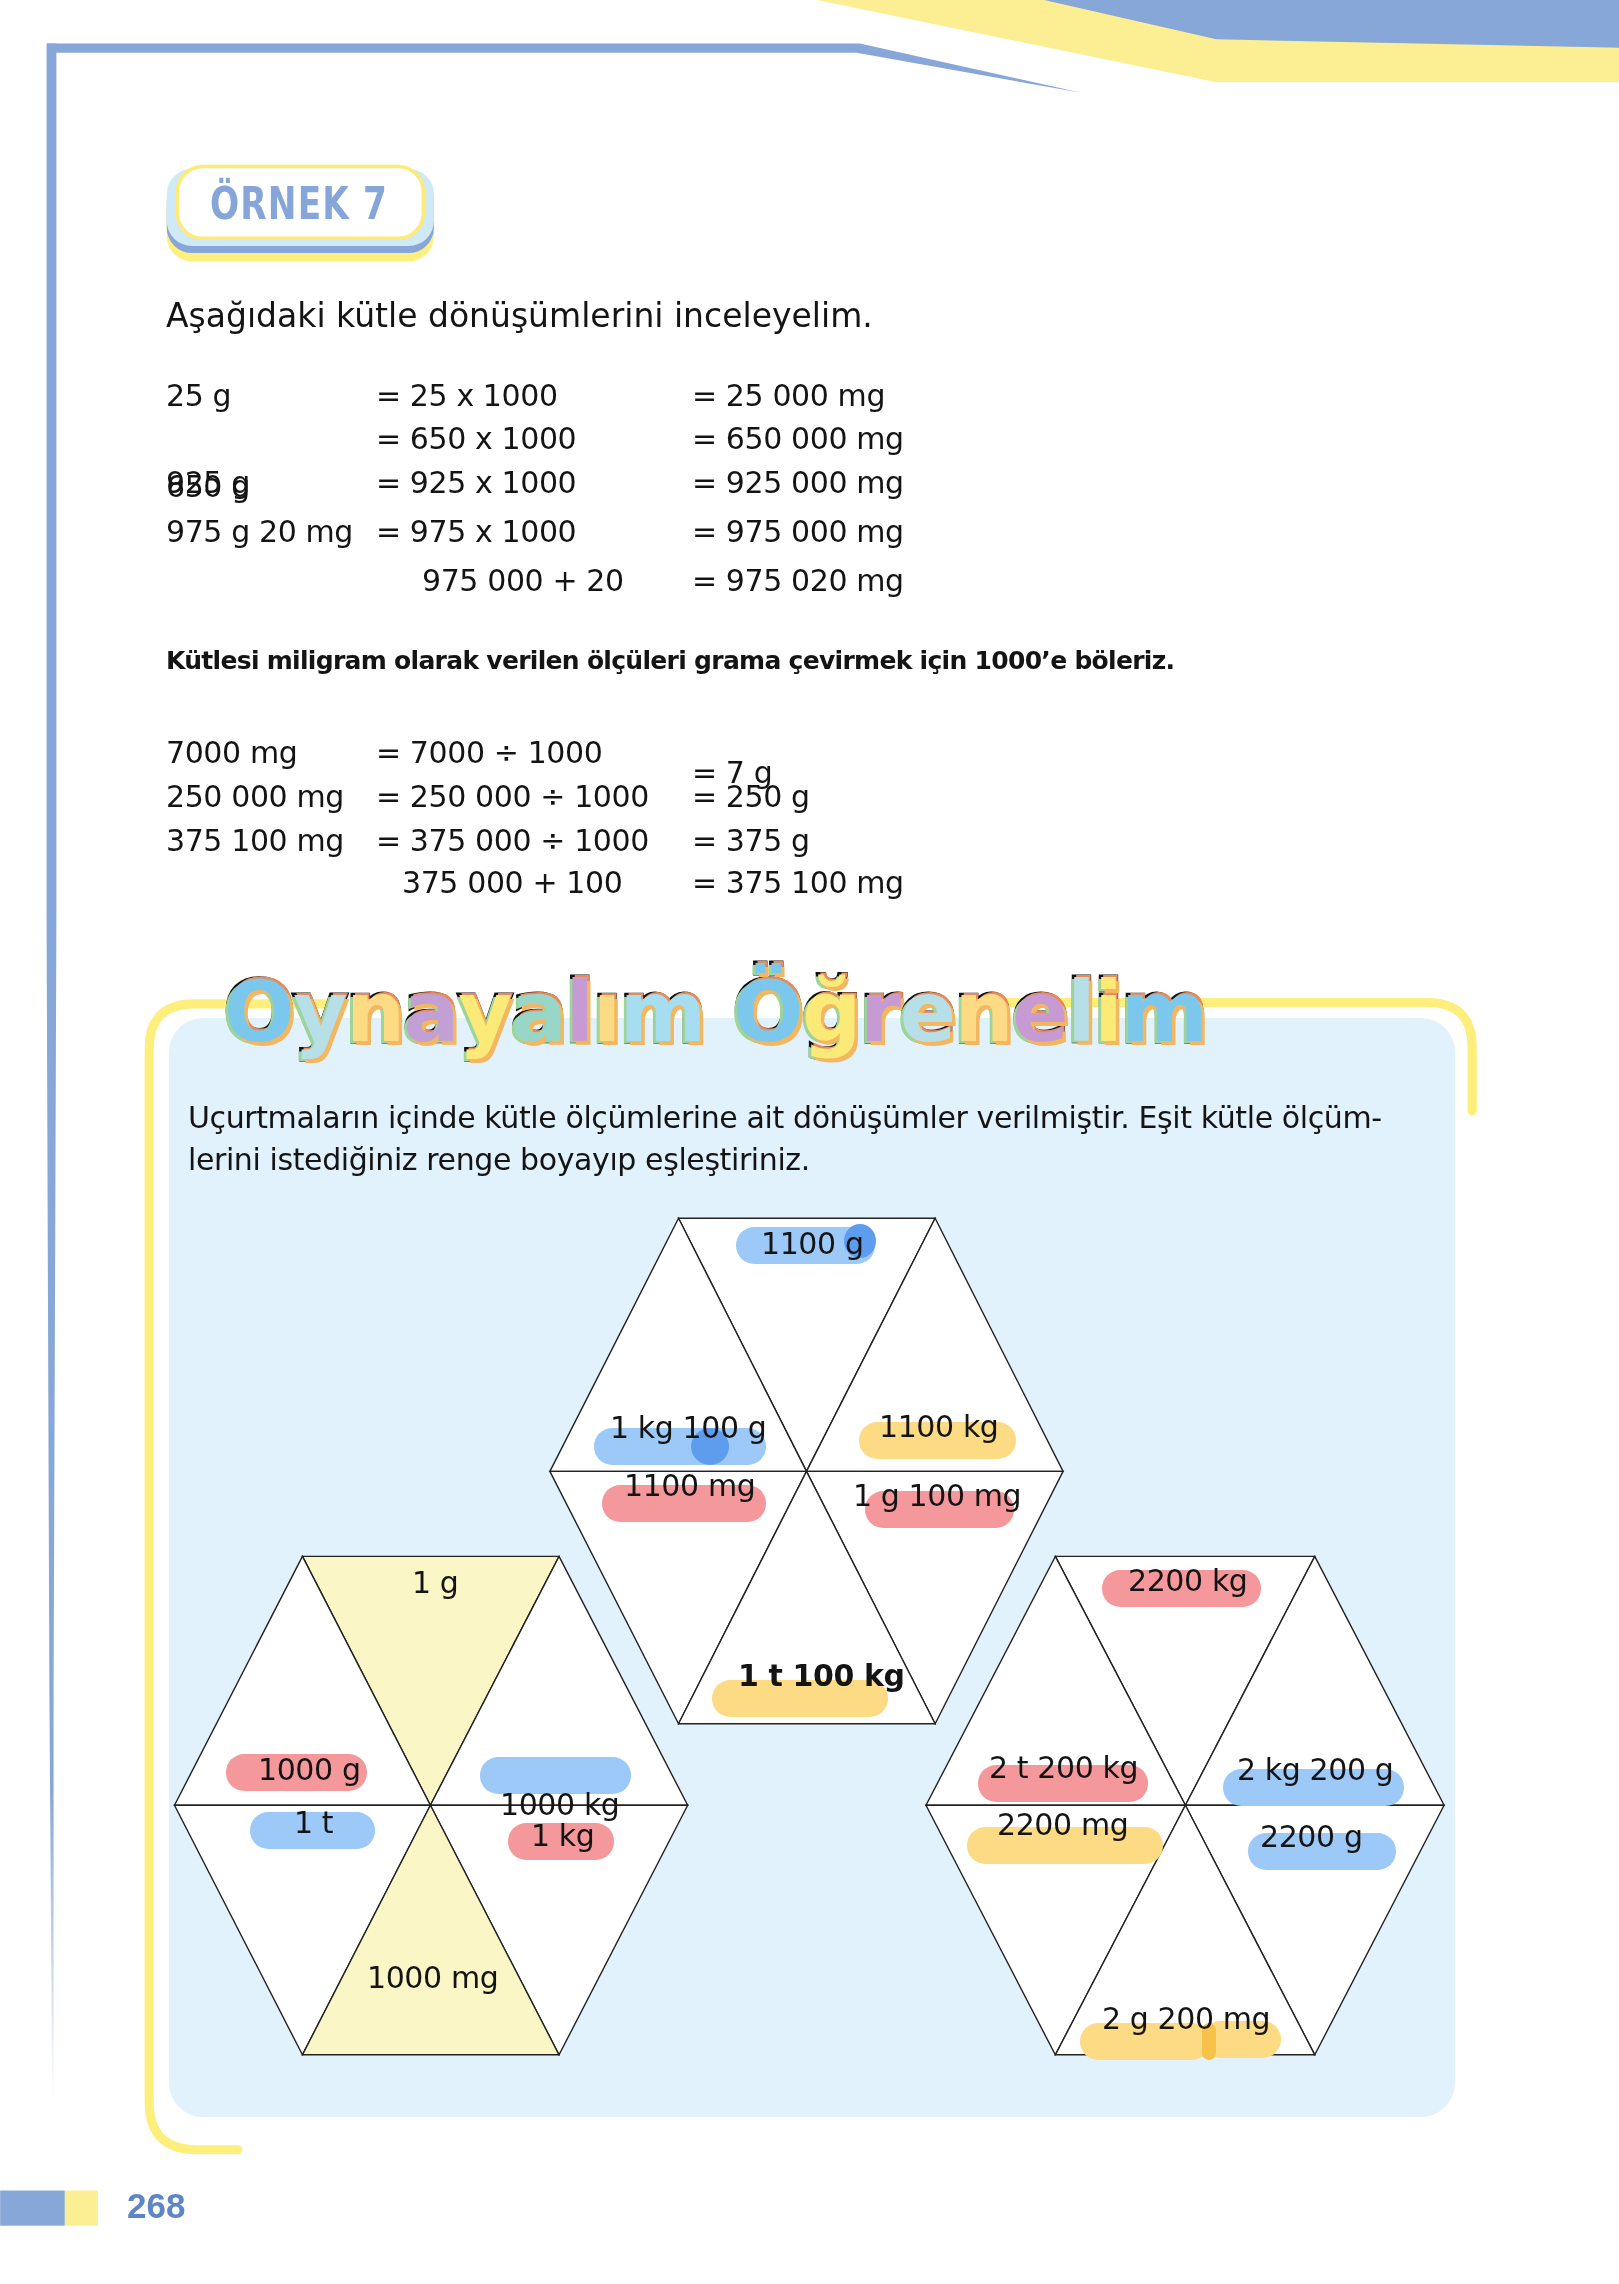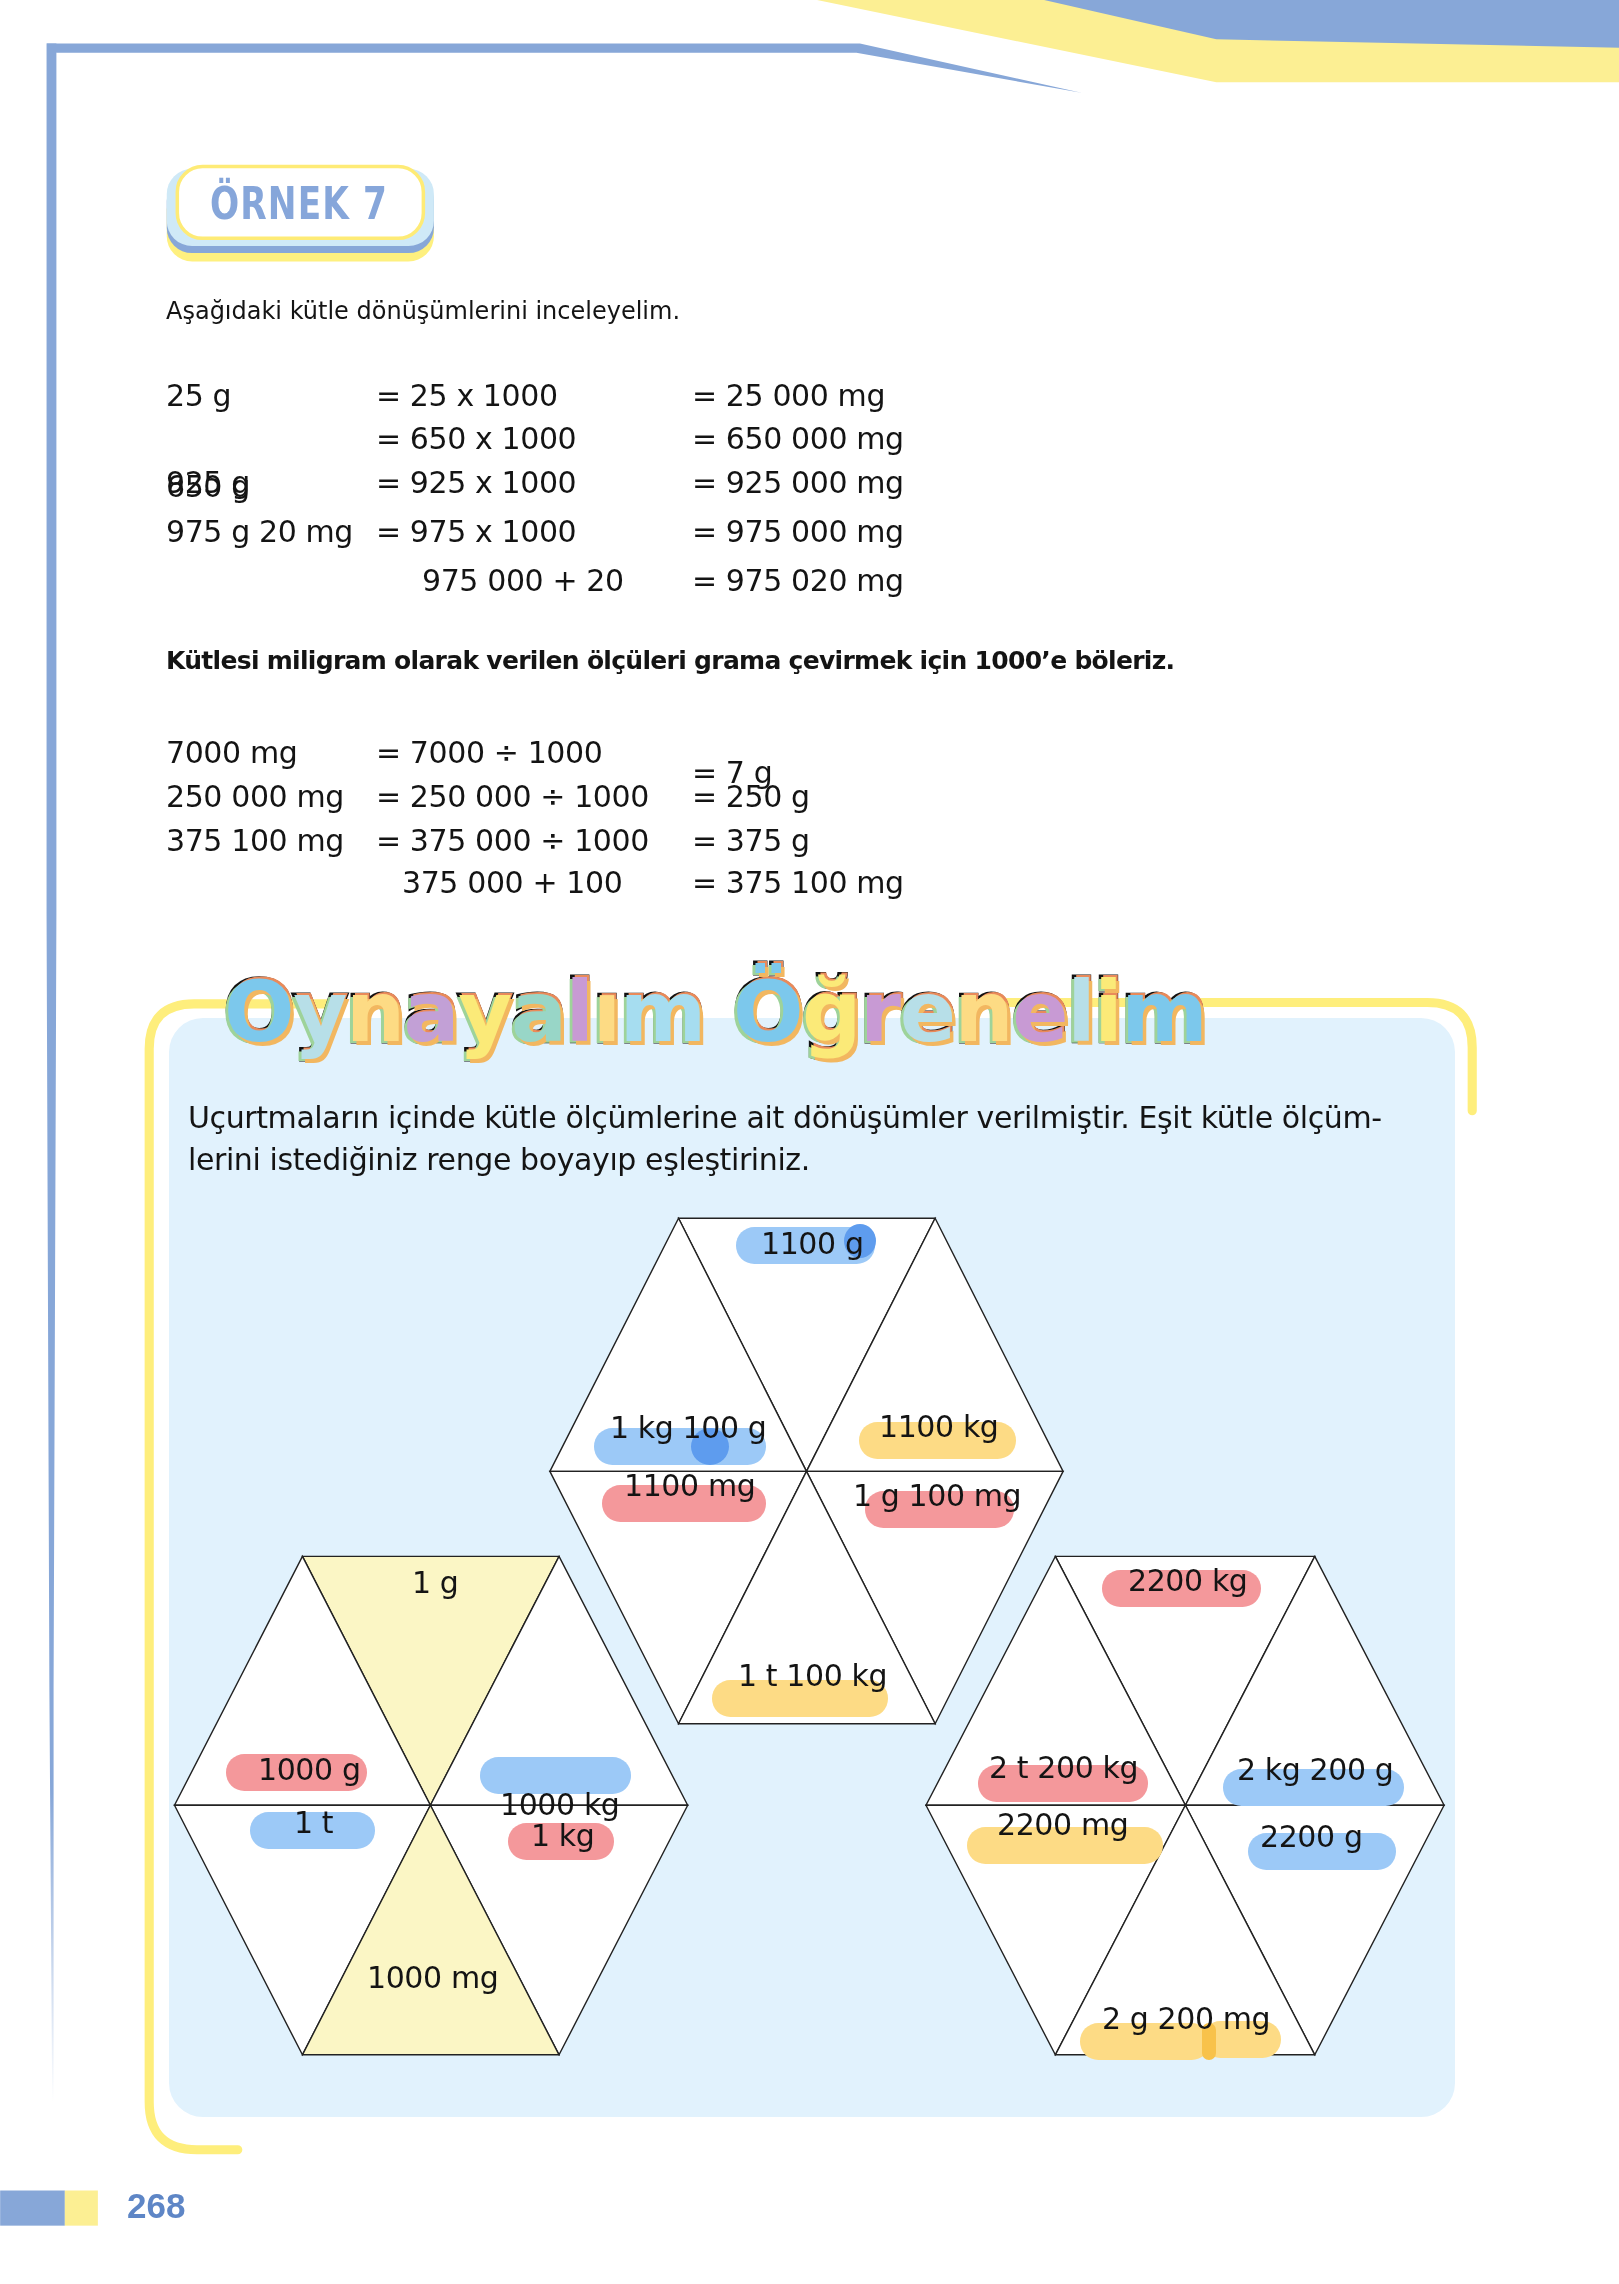--- a/index.html
+++ b/index.html
@@ -8,21 +8,21 @@
   .abs { position: absolute; }
   svg.deco { position: absolute; left: 0; top: 0; }
 
   .badge-text {
     position: absolute; left: 176px; top: 176px; width: 246px; height: 56px;
     font-family: "DejaVu Sans", sans-serif; font-weight: bold; font-size: 44px;
     color: #86A6DA; letter-spacing: 1.4px; text-align: center; line-height: 56px;
     transform: scaleX(0.78); transform-origin: center;
   }
 
-  .body-text { font-family: "DejaVu Sans", sans-serif; font-size: 24px; line-height: 1; white-space: nowrap; }
+  .body-text { font-family: "DejaVu Sans", sans-serif; font-size: 33px; line-height: 1; white-space: nowrap; }
   .intro { left: 166px; top: 299px; }
   .row { position: absolute; font-family: "DejaVu Sans", sans-serif; font-size: 30px; white-space: nowrap; letter-spacing: -0.4px; }
   .bold-rule { left: 166px; top: 648px; font-weight: bold; font-size: 25px; letter-spacing: -0.7px; }
 
   .panel {
     position: absolute; left: 169px; top: 1018px; width: 1286px; height: 1099px;
     background: #E1F2FD; border-radius: 34px;
   }
   .instruction {
     position: absolute; left: 188px; font-family: "DejaVu Sans", sans-serif; font-size: 30px;
@@ -202,21 +202,21 @@
 <div class="pill" style="left:1248px;top:1833px;width:148px;background:#9CC9F7;"></div>
 <div class="pill" style="left:1080px;top:2023px;width:130px;background:#FDDB85;"></div>
 <div class="pill" style="left:1202px;top:2021px;width:79px;background:#FDDB85;"></div>
 <div class="pill" style="left:1202px;top:2023px;width:14px;height:37px;border-radius:7px;background:#F8C24A;"></div>
 
 <div class="lbl" style="left:761px;top:1229px;">1100 g</div>
 <div class="lbl" style="left:610px;top:1413px;">1 kg 100 g</div>
 <div class="lbl" style="left:879px;top:1412px;">1100 kg</div>
 <div class="lbl" style="left:624px;top:1471px;">1100 mg</div>
 <div class="lbl" style="left:853px;top:1481px;">1 g 100 mg</div>
-<div class="lbl" style="left:738px;top:1661px;">1 t 100 kg</div>
+<div class="lbl" style="left:738px;top:1661px;font-weight:bold;">1 t 100 kg</div>
 
 <div class="lbl" style="left:412px;top:1568px;">1 g</div>
 <div class="lbl" style="left:258px;top:1755px;">1000 g</div>
 <div class="lbl" style="left:500px;top:1790px;">1000 kg</div>
 <div class="lbl" style="left:294px;top:1808px;">1 t</div>
 <div class="lbl" style="left:531px;top:1821px;">1 kg</div>
 <div class="lbl" style="left:367px;top:1963px;">1000 mg</div>
 
 <div class="lbl" style="left:1128px;top:1566px;">2200 kg</div>
 <div class="lbl" style="left:989px;top:1753px;">2 t 200 kg</div>

